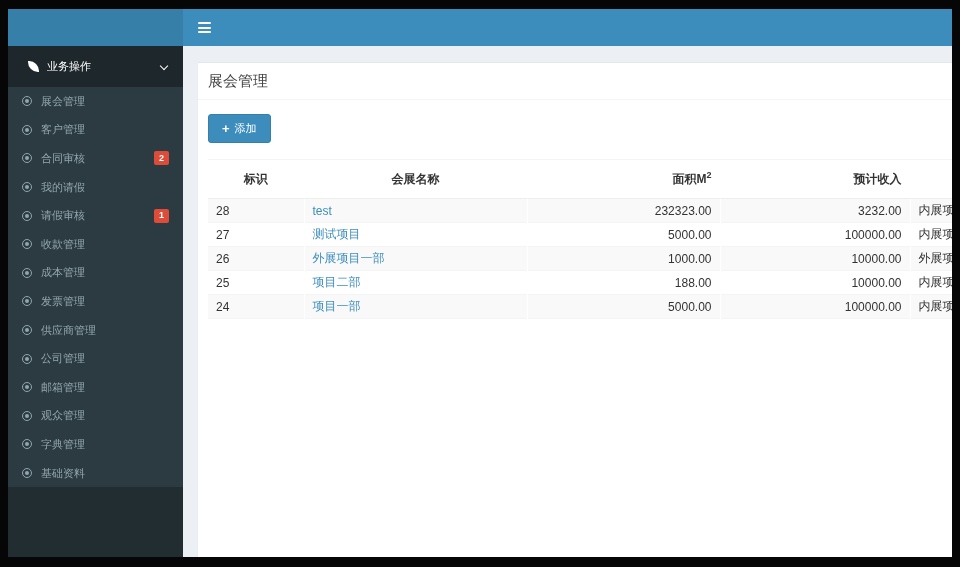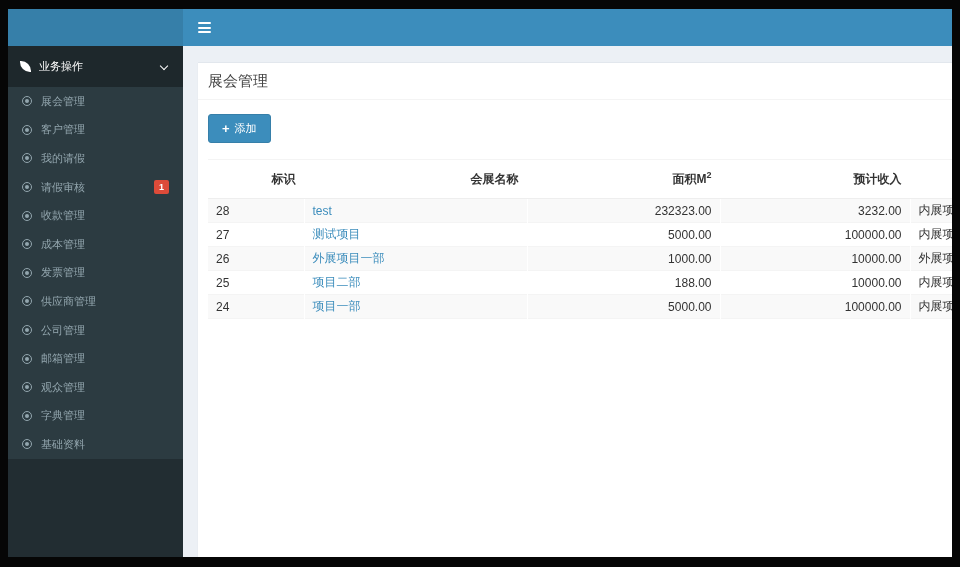--- a/index.html
+++ b/index.html
@@ -13,41 +13,41 @@
   .screen{position:absolute;top:9px;left:8px;right:8px;bottom:10px;display:flex;flex-direction:column;background:#fff;}
   
   .navbar{height:37px;display:flex;background:var(--navbar);flex:none;}
   .logo{width:175px;height:100%;background:var(--logo-bg);flex:none;}
   .hamburger{width:42px;height:100%;display:flex;align-items:center;justify-content:center;cursor:pointer;}
   .bars i{display:block;width:13px;height:2px;background:#fff;margin:2.5px 0;border-radius:1px;}
   
   .body-row{flex:1;display:flex;overflow:hidden;}
   
   .sidebar{width:175px;flex:none;background:var(--sidebar-bg);font-size:11px;overflow:hidden;}
-  .menu-header{display:flex;align-items:center;gap:8px;padding:13px 16px 13px 12px;color:var(--sidebar-text);cursor:pointer;}
+  .menu-header{display:flex;align-items:center;gap:8px;padding:13px 16px 13px 20px;color:var(--sidebar-text);cursor:pointer;}
   .menu-header.active{background:var(--active-bg);color:#fff;}
   .leaf{width:11px;height:11px;background:currentColor;border-radius:0 90% 0 90%;flex:none;}
   .chev{width:6px;height:6px;border-right:1.6px solid currentColor;border-bottom:1.6px solid currentColor;display:inline-block;margin-left:auto;flex:none;}
   .chev.down{transform:rotate(45deg);margin-top:-2px;}
   .treeview-menu{list-style:none;background:var(--submenu-bg);}
   .tv-item{display:flex;align-items:center;gap:9px;padding:6.8px 14px;color:var(--submenu-text);cursor:pointer;}
   .cdot{width:10px;height:10px;border:1px solid currentColor;border-radius:50%;position:relative;flex:none;}
   .cdot i{position:absolute;left:2px;top:2px;right:2px;bottom:2px;background:currentColor;border-radius:50%;}
   .badge{margin-left:auto;background:var(--badge-red);color:#fff;font-size:9px;font-weight:bold;line-height:1;padding:2.5px 5px;border-radius:2px;}
   
   .content{flex:1;background:var(--content-bg);padding:16px 0 0 15px;display:flex;overflow:hidden;}
   .box{flex:1;background:#fff;border-top:1px solid #e2e7ed;box-shadow:0 1px 1px rgba(0,0,0,.08);overflow:hidden;display:flex;flex-direction:column;}
   .box-header{padding:9px 10px 8px;border-bottom:1px solid var(--border-light);}
   .page-title{font-size:15px;font-weight:400;color:#444;}
   .box-body{padding:9px 0 8px 10px;flex:1;overflow:hidden;}
   .btn-add{background:var(--navbar);border:1px solid var(--logo-bg);color:#fff;font-size:11px;padding:6px 13px;border-radius:3px;margin:5px 0 16px;display:inline-flex;align-items:center;gap:5px;cursor:pointer;}
   .btn-add .plus{font-weight:bold;font-size:13px;line-height:1;}
   .table-wrap{overflow:hidden;}
   table{border-collapse:collapse;width:842px;table-layout:fixed;font-size:12px;color:#333;}
-  th{font-weight:bold;text-align:right;padding:10px 8px;border-top:1px solid var(--border-light);border-bottom:1px solid #eeeeee;white-space:nowrap;}
+  th{font-weight:bold;text-align:center;padding:10px 8px;border-top:1px solid var(--border-light);border-bottom:1px solid #eeeeee;white-space:nowrap;}
   th sup{font-size:9px;}
   td{padding:3px 8px;border-top:1px solid var(--border-light);white-space:nowrap;overflow:hidden;}
   tbody tr:nth-child(odd){background:var(--stripe);}
   tbody tr:last-child{border-bottom:1px solid var(--border-light);}
   td:not(:first-child),th:not(:first-child){border-left:1px solid #fff;}
   a{color:var(--link-blue);text-decoration:none;cursor:pointer;}
   .ta-r{text-align:right;}
   .col-0{width:96px;}.col-1{width:223px;}.col-2{width:193px;}.col-3{width:190px;}.col-4{width:140px;}
 </style>
 </head>
@@ -80,20 +80,27 @@
               <span class="cdot">
                 <i></i>
               </span>
               <span>展会管理</span>
             </li>
             <li class="tv-item">
               <span class="cdot">
                 <i></i>
               </span>
               <span>客户管理</span>
+            </li>
+            <li class="tv-item">
+              <span class="cdot">
+                <i></i>
+              </span>
+              <span>合同审核</span>
+              <span class="badge">2</span>
             </li>
             <li class="tv-item">
               <span class="cdot">
                 <i></i>
               </span>
               <span>我的请假</span>
             </li>
             <li class="tv-item">
               <span class="cdot">
                 <i></i>

